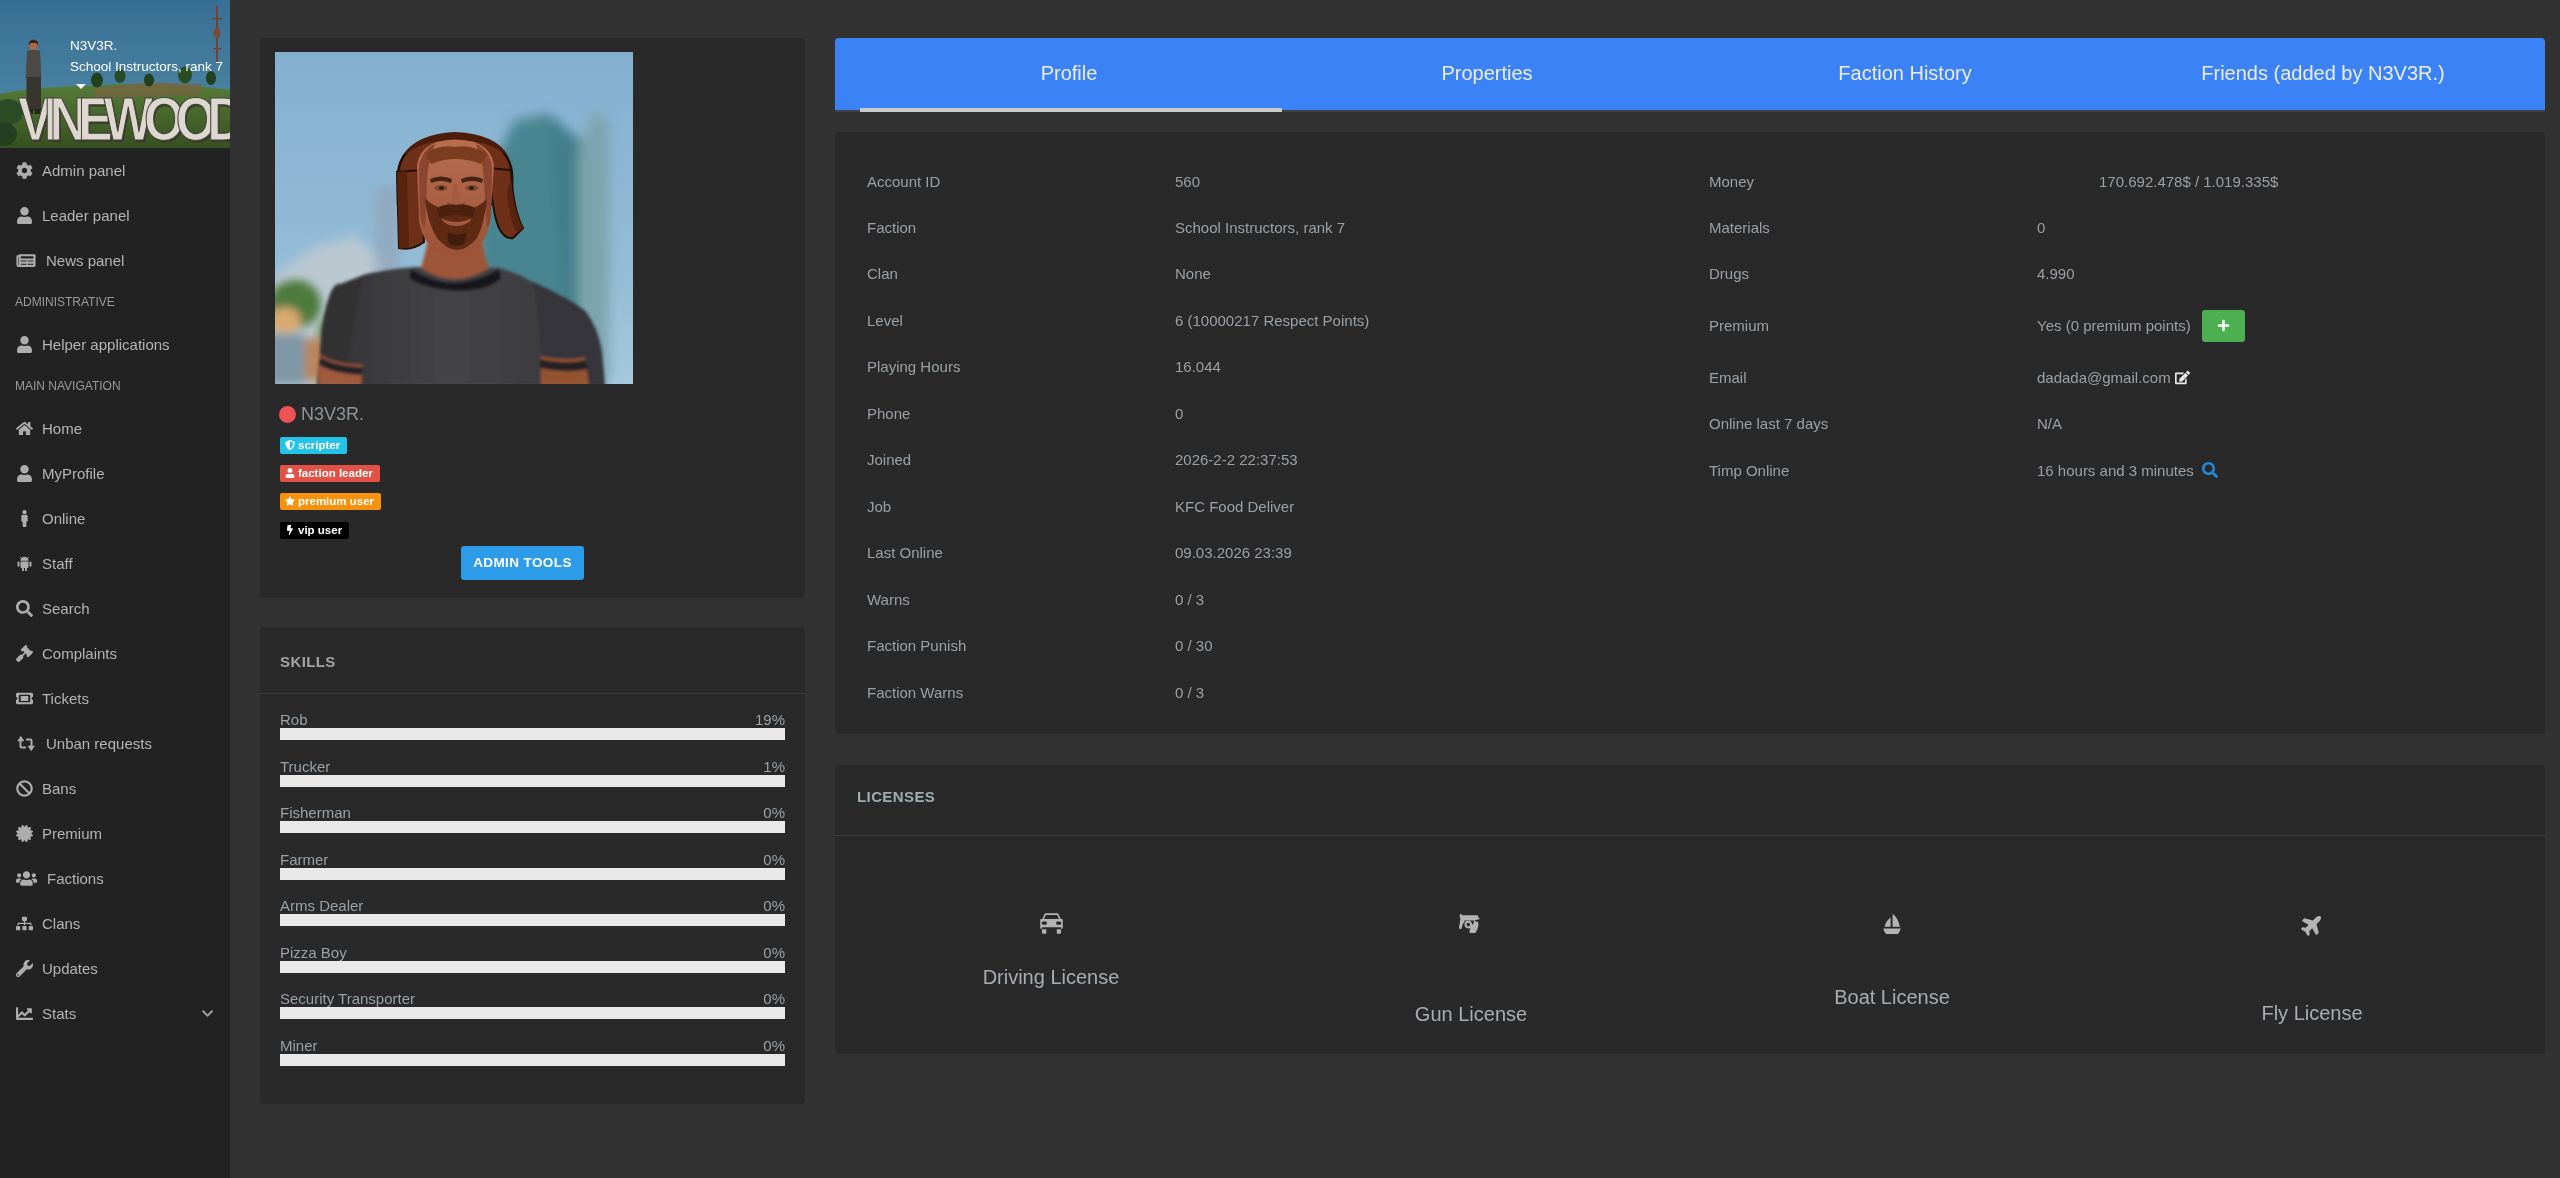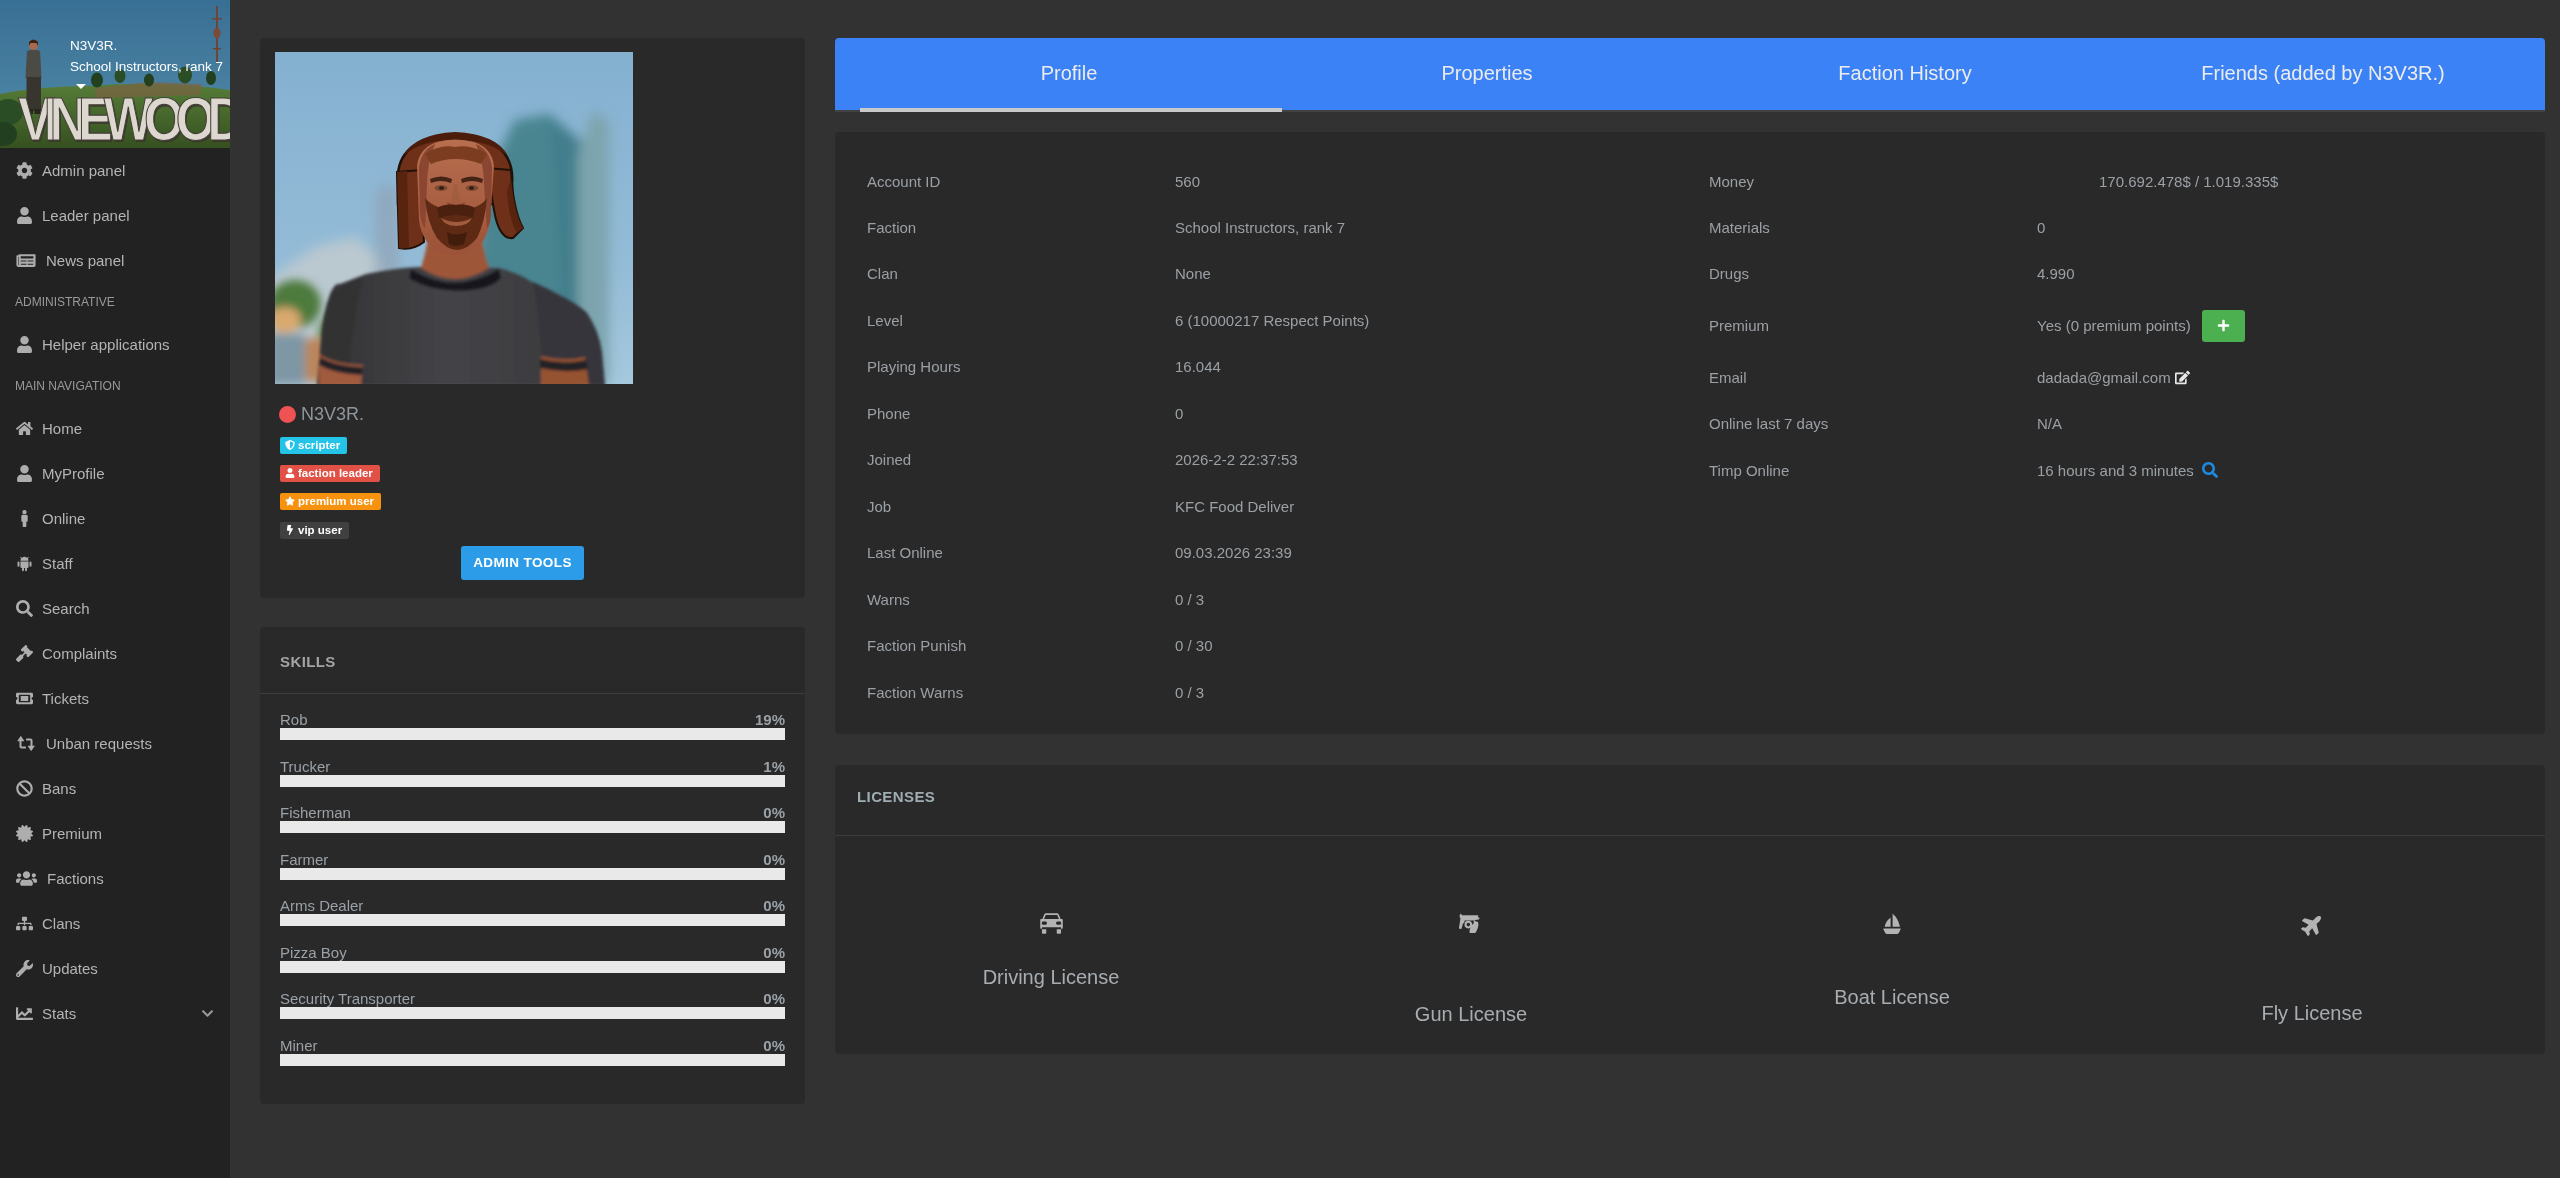--- a/index.html
+++ b/index.html
@@ -29,30 +29,30 @@
 #pcard  { left:260px; top:38px;  width:545px; height:560px; }
 #pcard .avatar { position:absolute; left:15px; top:14px; width:358px; height:332px; }
 #pcard .dot { position:absolute; left:19px; top:368px; width:17px; height:17px; border-radius:50%; background:#ee5253; }
 #pcard .nm { position:absolute; left:41px; top:365px; font-size:18px; line-height:23px; color:#8f969b; }
 .badge { position:absolute; left:20px; height:17px; border-radius:2px; color:#fff;
   font-size:11.5px; font-weight:bold; line-height:17px; padding:0 7px 0 5px; }
 .badge svg { width:10px; height:10px; fill:#fff; vertical-align:-1px; margin-right:3px; }
 #b1 { top:399px; background:#24c3e8; }
 #b2 { top:427px; background:#e25146; }
 #b3 { top:455px; background:#f6920e; }
-#b4 { top:484px; background:#404040; }
+#b4 { top:484px; background:#000000; }
 #admtools { position:absolute; left:201px; top:508px; width:123px; height:34px; background:#2d9ce8;
   border-radius:3px; color:#fff; font-size:13.5px; font-weight:bold; text-align:center; line-height:34px;
   letter-spacing:0.4px; }
 #skills { left:260px; top:627px; width:545px; height:477px; }
 #skills .ttl { position:absolute; left:20px; top:26px; font-size:15px; font-weight:bold; color:#a4a4a4; letter-spacing:0.4px; }
 #skills .hr { position:absolute; left:0; top:66px; width:545px; height:1px; background:#3d3d3d; }
 .srow { position:absolute; left:20px; width:505px; }
 .srow .sl { font-size:15px; color:#9aa1a7; float:left; }
-.srow .sp { font-size:15px; color:#9aa1a7; float:right;font-weight:bold; }
+.srow .sp { font-size:15px; color:#9aa1a7; float:right; }
 .srow .bar { clear:both; margin-top:12px; width:505px; height:12px; background:#e9e9e9; }
 #tabs { position:absolute; left:835px; top:38px; width:1710px; height:74px; background:#3b82f6;
   border-radius:4px 4px 0 0; }
 #tabs .t { position:absolute; top:0; height:70px; line-height:70px; text-align:center; width:418px;
   color:#ececec; font-size:20px; }
 #tabs .underline { position:absolute; left:25px; bottom:0; width:422px; height:4px; background:#c9c9c9; }
 #tabs .baseline { position:absolute; left:0; bottom:0; width:1710px; height:2px; background:#414141; }
 #ptable { left:835px; top:132px; width:1710px; height:602px; }
 .trow { position:absolute; height:46px; width:1710px; }
 .trow .k { position:absolute; font-size:15px; font-weight:normal; color:#9ba0a5; top:0; white-space:nowrap; }

